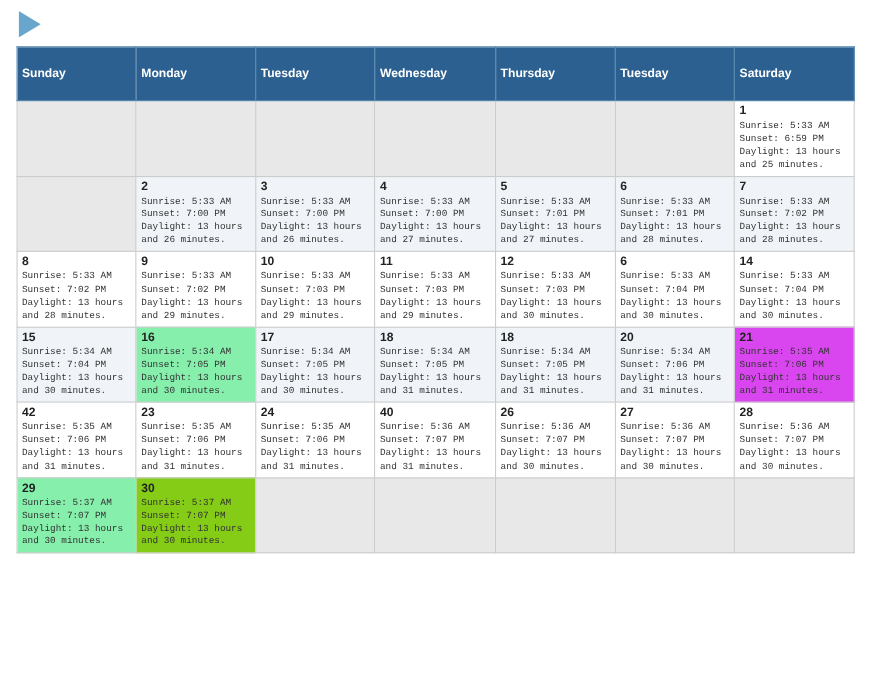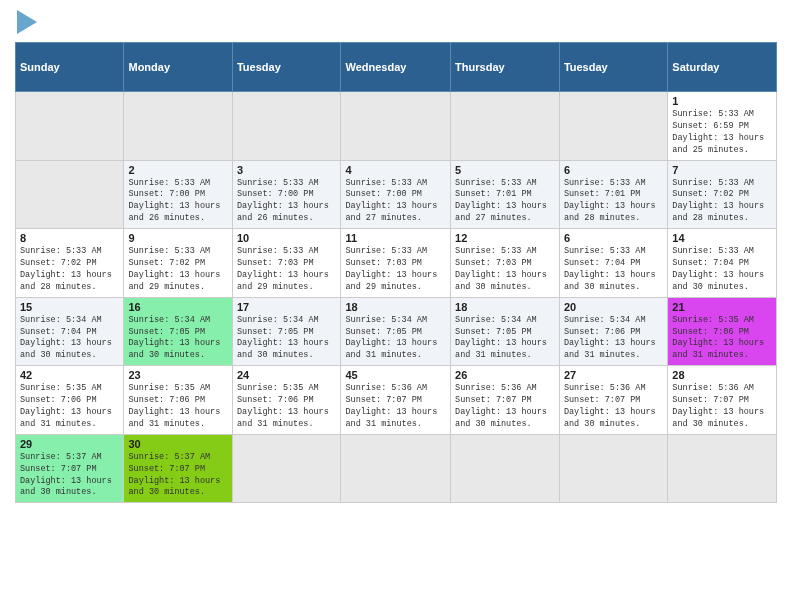--- a/index.html
+++ b/index.html
@@ -237,21 +237,21 @@
           </td>
           <td>
             <span class="day-number">23</span>
             <div class="day-info">Sunrise: 5:35 AM<br>Sunset: 7:06 PM<br>Daylight: 13 hours<br>and 31 minutes.</div>
           </td>
           <td>
             <span class="day-number">24</span>
             <div class="day-info">Sunrise: 5:35 AM<br>Sunset: 7:06 PM<br>Daylight: 13 hours<br>and 31 minutes.</div>
           </td>
           <td>
-            <span class="day-number">45</span>
+            <span class="day-number">40</span>
             <div class="day-info">Sunrise: 5:36 AM<br>Sunset: 7:07 PM<br>Daylight: 13 hours<br>and 31 minutes.</div>
           </td>
           <td>
             <span class="day-number">26</span>
             <div class="day-info">Sunrise: 5:36 AM<br>Sunset: 7:07 PM<br>Daylight: 13 hours<br>and 30 minutes.</div>
           </td>
           <td>
             <span class="day-number">27</span>
             <div class="day-info">Sunrise: 5:36 AM<br>Sunset: 7:07 PM<br>Daylight: 13 hours<br>and 30 minutes.</div>
           </td>

